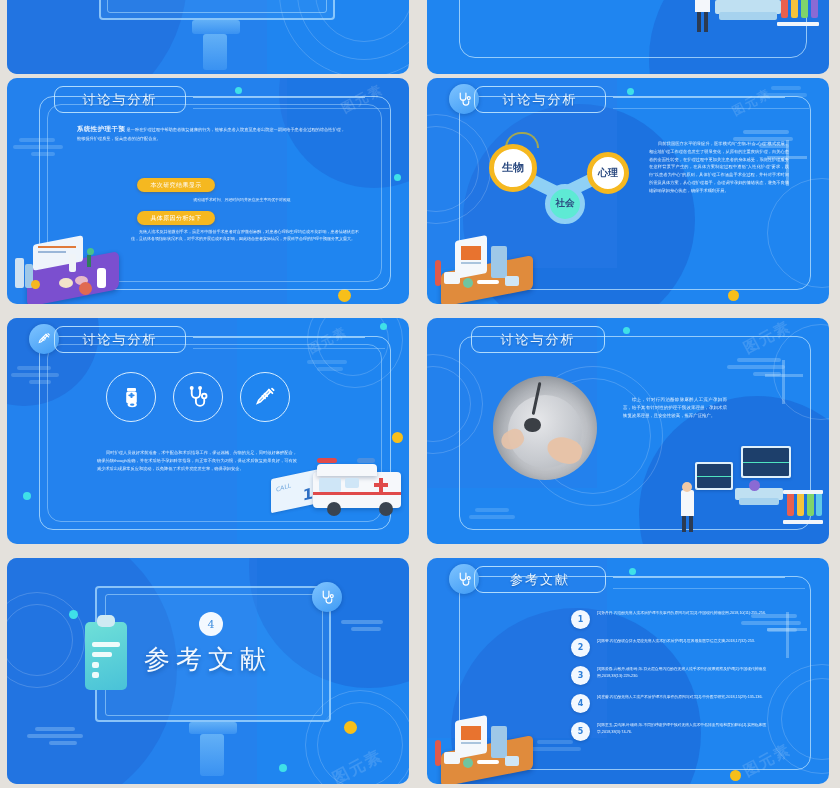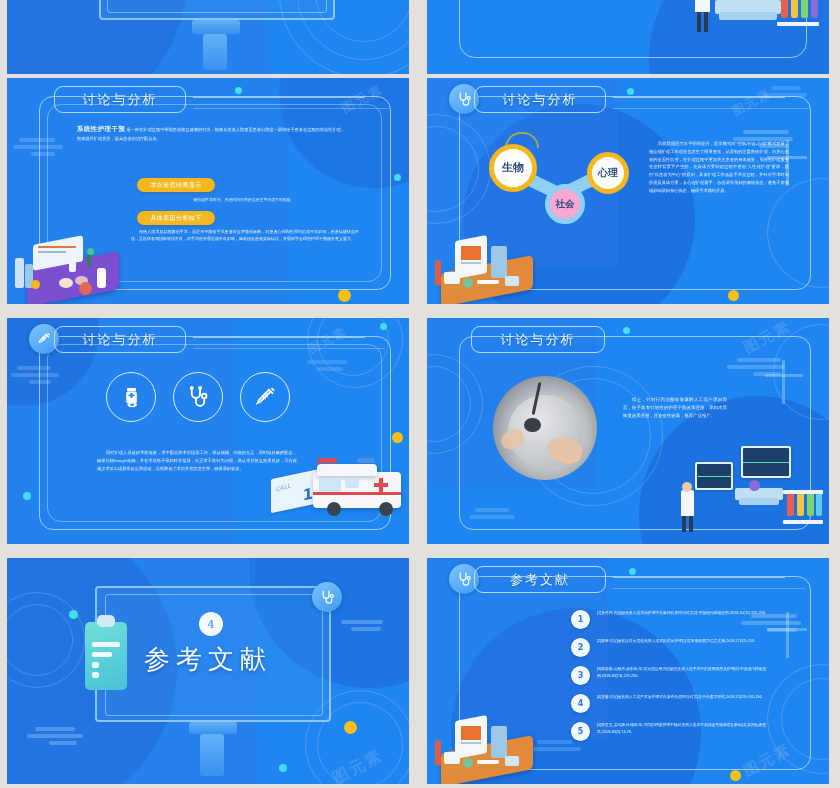--- a/index.html
+++ b/index.html
@@ -14,20 +14,21 @@
     position:relative;
     width:840px; height:788px;
     background:#e4e1dc;
   }
 
   
   .slide {
     position:absolute;
     overflow:hidden;
     background:#1f85f0;
+    border-radius:10px;
   }
   .slide .bg { position:absolute; inset:0; overflow:hidden; }
 
   
   .blob {
     position:absolute; border-radius:50%;
     background:#1a5fd0; opacity:.55;
   }
   .blob2 { background:#2f7ce8; opacity:.5; }
   .ring {
@@ -102,21 +103,21 @@
 
   
   .bsp {
     position:absolute; border-radius:50%;
     display:flex; align-items:center; justify-content:center;
     color:#2b4a80; font-weight:bold;
     font-family:"DejaVu Sans", sans-serif;
     line-height:1.05; text-align:center;
   }
   .bsp.yellow { background:#fff; border:5px solid #f5b820; }
-  .bsp.lightblue { background:#f9a8d4; border:5px solid #8fd0f5; }
+  .bsp.lightblue { background:#5eead4; border:5px solid #8fd0f5;font-family:Liberation Serif, serif; }
   .bsp-link {
     position:absolute; background:#8fd0f5; border-radius:5px;
   }
 
   
   .photo {
     position:absolute; border-radius:50%;
     overflow:hidden;
     background:
       radial-gradient(ellipse at 55% 58%, #d8dade 0%, #bfc2c7 48%, #9ea3aa 74%, #7d838b 100%);

